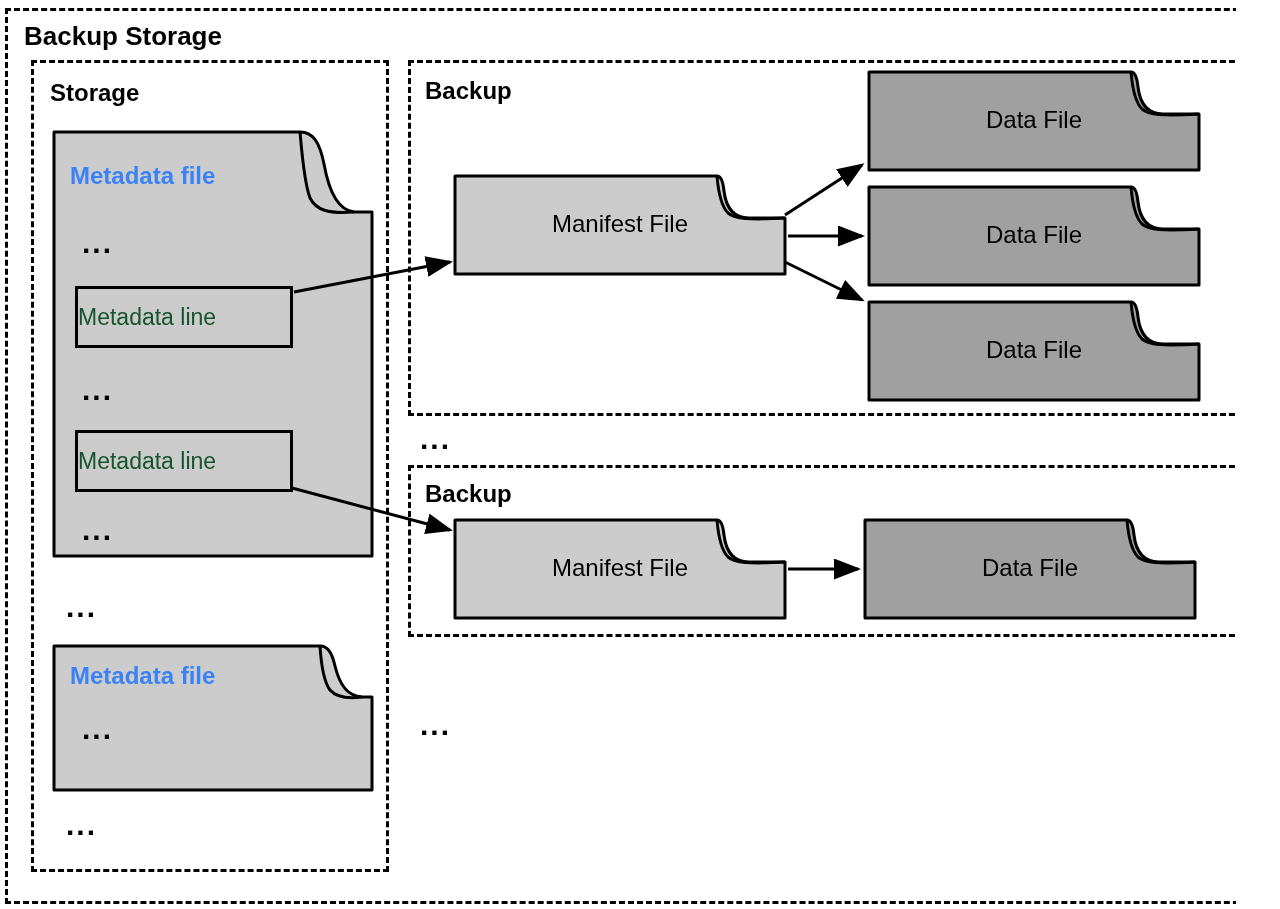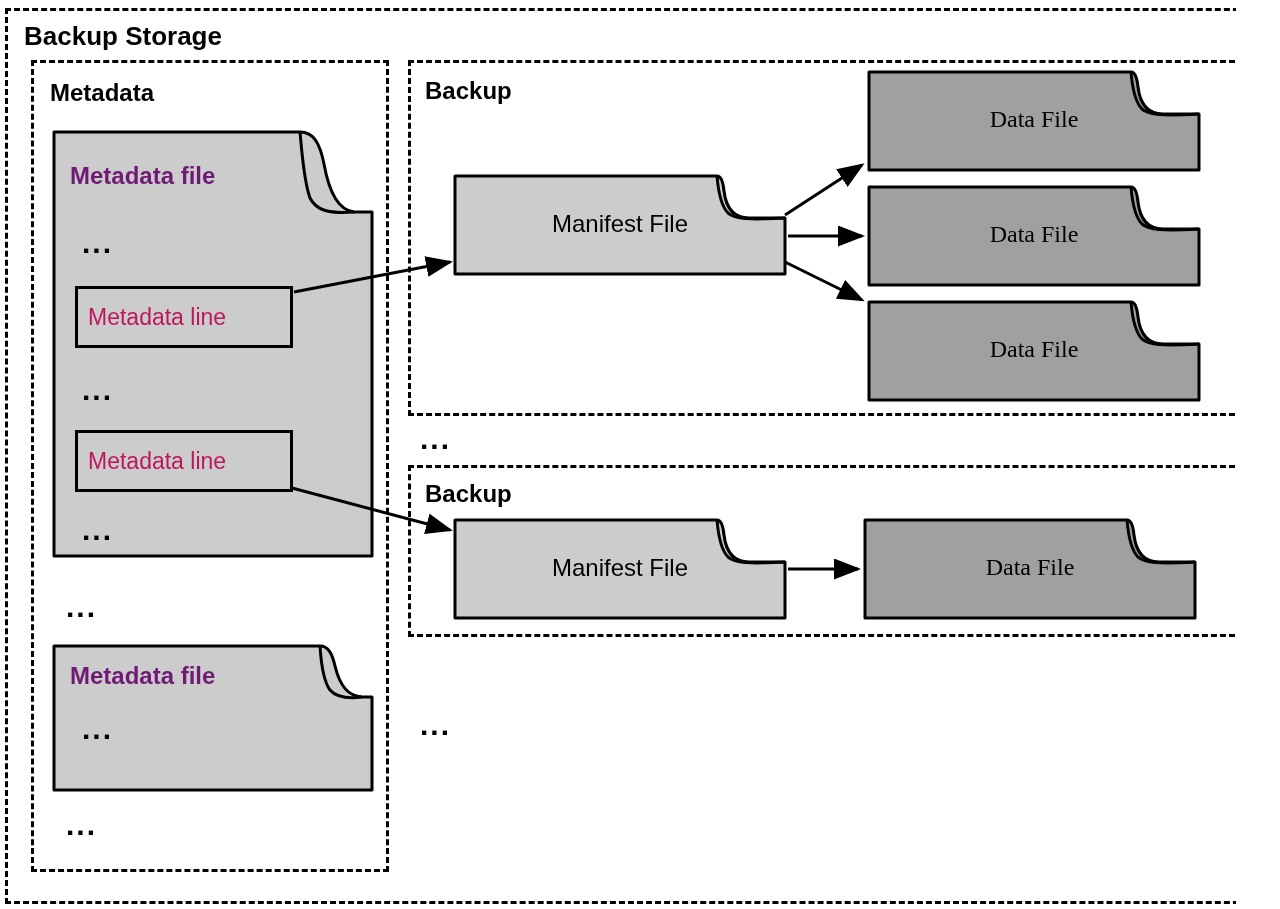--- a/index.html
+++ b/index.html
@@ -54,21 +54,21 @@
     left: 0;
     width: 100%;
     text-align: center;
     color: #000000;
     white-space: nowrap;
     pointer-events: none;
   }
   .file .file-label-tl {
     position: absolute;
     text-align: left;
-    color: #701a75;
+    color: #3b82f6;
     font-weight: bold;
     white-space: nowrap;
     pointer-events: none;
   }
 
   
   #metadata-file-1 { left: 52px; top: 130px; width: 322px; height: 428px; }
   #metadata-file-1 .file-label-tl { left: 18px; top: 32px; font-size: 24px; }
 
   #metadata-file-2 { left: 52px; top: 644px; width: 322px; height: 148px; }
@@ -79,33 +79,32 @@
   #manifest-file-1 .file-label { top: 36px; font-size: 24px; }
 
   #manifest-file-2 { left: 453px; top: 518px; width: 334px; height: 102px; }
   #manifest-file-2 .file-label { top: 36px; font-size: 24px; }
 
   
   #data-file-1 { left: 867px; top: 70px; width: 334px; height: 102px; }
   #data-file-2 { left: 867px; top: 185px; width: 334px; height: 102px; }
   #data-file-3 { left: 867px; top: 300px; width: 334px; height: 102px; }
   #data-file-4 { left: 863px; top: 518px; width: 334px; height: 102px; }
-  .data-file .file-label { top: 36px; font-size: 24px; font-family: Liberation Serif, serif; }
+  .data-file .file-label { top: 36px; font-size: 24px; }
 
   
   .metadata-line {
     position: absolute;
     border: 3px solid #000000;
     background: #cccccc;
     box-sizing: border-box;
     display: flex;
     align-items: center;
-    padding-left: 10px;
     font-size: 23px;
-    color: #be185d;
+    color: #14532d;
   }
   #metadata-line-1 { left: 75px; top: 286px; width: 218px; height: 62px; }
   #metadata-line-2 { left: 75px; top: 430px; width: 218px; height: 62px; }
 
   
   .ellipsis {
     position: absolute;
     font-size: 30px;
     font-weight: bold;
     letter-spacing: 2px;
@@ -133,21 +132,21 @@
 </head>
 <body>
 
 <div id="canvas">
 
   <div class="dashed-box" id="outer-box">
     <div class="box-title">Backup Storage</div>
   </div>
 
   <div class="dashed-box" id="metadata-box">
-    <div class="box-title">Metadata</div>
+    <div class="box-title">Storage</div>
   </div>
 
   <div class="dashed-box" id="backup-box-1">
     <div class="box-title">Backup</div>
   </div>
 
   <div class="dashed-box" id="backup-box-2">
     <div class="box-title">Backup</div>
   </div>
 

